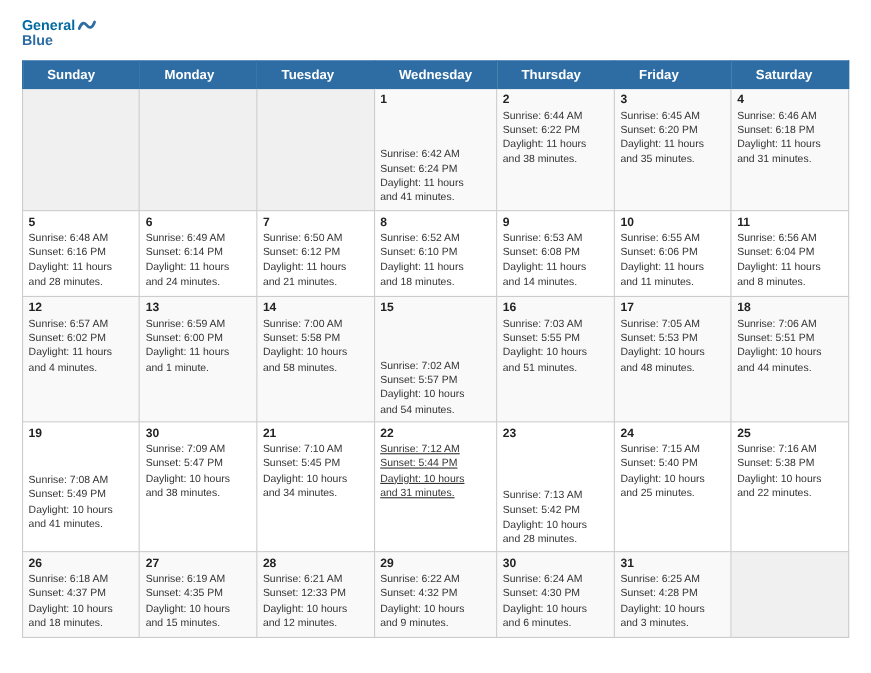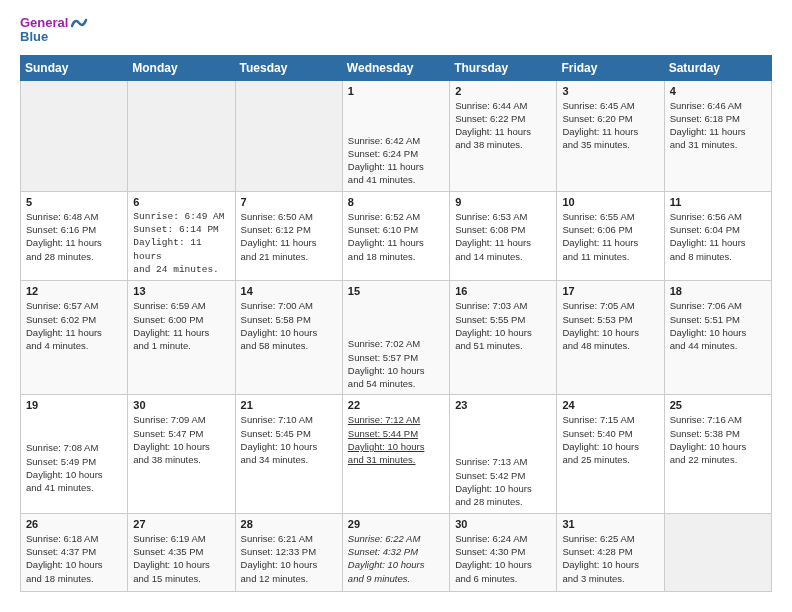--- a/index.html
+++ b/index.html
@@ -44,21 +44,21 @@
     .calendar {
       width: 100%;
       border-collapse: collapse;
       border: 1px solid #ccc;
     }
     .calendar th {
       background: #2e6da4;
       color: #fff;
       font-size: 12px;
       font-weight: bold;
-      padding: 5px 4px;
+      padding: 5px 22px;
       text-align: left;
       border: 1px solid #2e6da4;
     }
     .calendar td {
       vertical-align: top;
       border: 1px solid #ccc;
       padding: 4px 5px;
       width: calc(100% / 7);
       height: 78px;
       font-size: 10px;
@@ -86,21 +86,21 @@
     .empty { background: #f0f0f0 !important; }
   </style>
 </head>
 <body>
 
 <div class="page">
   <div class="header">
     <div class="logo">
   <div style="display:flex;flex-direction:column;align-items:flex-start;line-height:1.1">
     <div style="display:flex;align-items:center;gap:2px">
-      <div style="font-size:13px;font-weight:bold;color:#a21caf;">General</div>
+      <div style="font-size:13px;font-weight:bold;color:#0369a1;">General</div>
       <svg width="18" height="14" viewBox="0 0 18 14">
         <path d="M2 10 Q5 2 9 7 Q13 12 16 4" stroke="#2e6da4" stroke-width="2.5" fill="none" stroke-linecap="round"></path>
       </svg>
     </div>
     <div style="font-size:13px;font-weight:bold;color:#2e6da4;">Blue</div>
   </div>
 </div>
     <div class="title-block">
       <div class="month-title"></div>
       <div class="location-title"></div>
@@ -156,21 +156,21 @@
         <tr>
           <td>
             <span class="day-num">5</span>
             <div class="day-info" style="white-space: pre-line;">Sunrise: 6:48 AM
 Sunset: 6:16 PM
 Daylight: 11 hours
 and 28 minutes.</div>
           </td>
           <td>
             <span class="day-num">6</span>
-            <div class="day-info" style="white-space: pre-line; font-family: Liberation Mono, monospace;">Sunrise: 6:49 AM
+            <div class="day-info" style="white-space: pre-line;">Sunrise: 6:49 AM
 Sunset: 6:14 PM
 Daylight: 11 hours
 and 24 minutes.</div>
           </td>
           <td>
             <span class="day-num">7</span>
             <div class="day-info" style="white-space: pre-line;">Sunrise: 6:50 AM
 Sunset: 6:12 PM
 Daylight: 11 hours
 and 21 minutes.</div>
@@ -323,21 +323,21 @@
           </td>
           <td>
             <span class="day-num">28</span>
             <div class="day-info" style="white-space: pre-line;">Sunrise: 6:21 AM
 Sunset: 12:33 PM
 Daylight: 10 hours
 and 12 minutes.</div>
           </td>
           <td>
             <span class="day-num">29</span>
-            <div class="day-info" style="white-space: pre-line; font-style: italic;">Sunrise: 6:22 AM
+            <div class="day-info" style="white-space: pre-line;">Sunrise: 6:22 AM
 Sunset: 4:32 PM
 Daylight: 10 hours
 and 9 minutes.</div>
           </td>
           <td>
             <span class="day-num">30</span>
             <div class="day-info" style="white-space: pre-line;">Sunrise: 6:24 AM
 Sunset: 4:30 PM
 Daylight: 10 hours
 and 6 minutes.</div>

